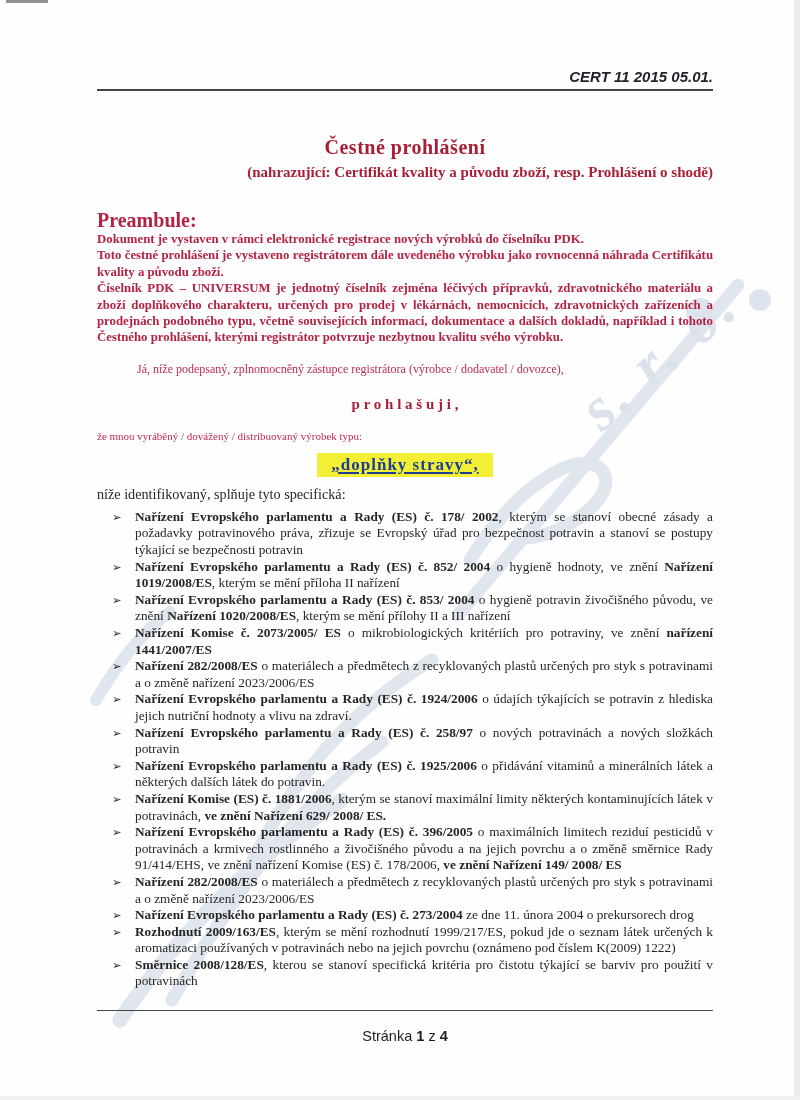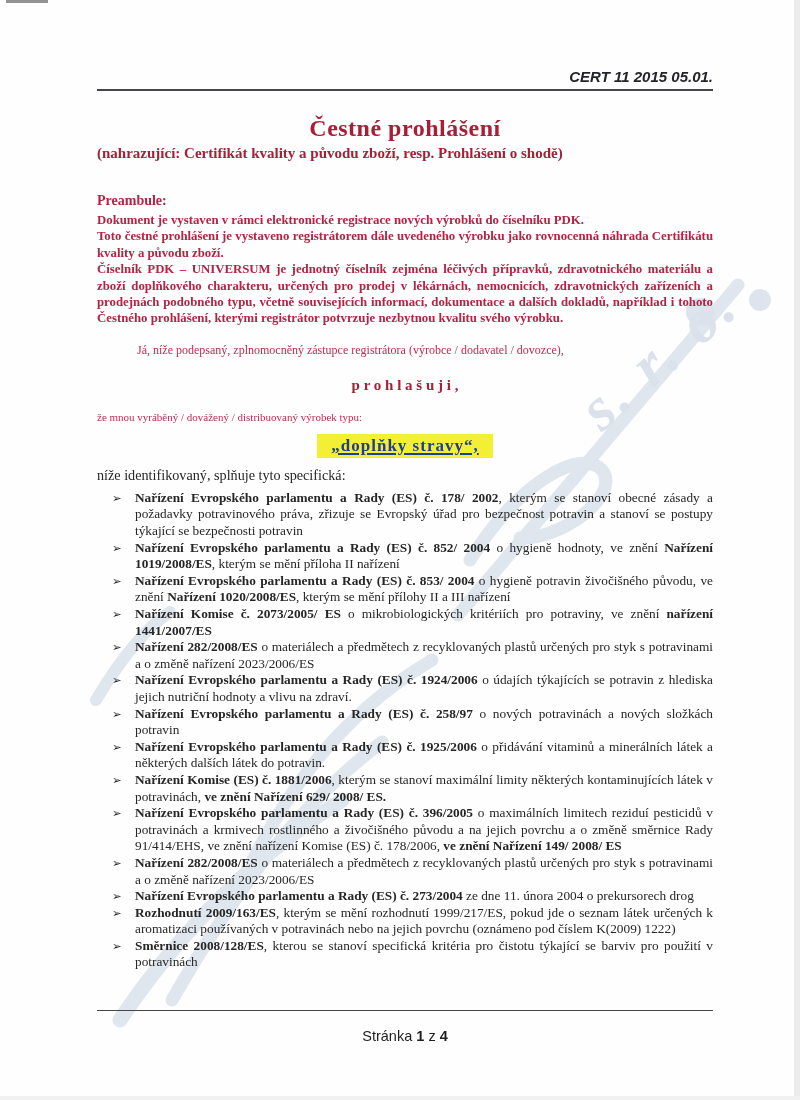--- a/index.html
+++ b/index.html
@@ -35,32 +35,32 @@
   }
   .doc-code{
     margin-top:68px;
     text-align:right;
     font-family:"Liberation Sans", sans-serif;
     font-style:italic;font-weight:bold;
     font-size:15px;line-height:18px;color:#23232b;
   }
   .topline{border:none;border-top:2px solid var(--rule);margin:3px 0 0 0;}
   .doc-title{
-    margin:22px 0 0 0;text-align:center;
-    font-size:24px;line-height:30px;font-weight:bold;
+    margin:41px 0 0 0;text-align:center;
+    font-size:20px;line-height:30px;font-weight:bold;
     color:var(--red-heading);letter-spacing:.5px;
   }
   .doc-subtitle{
-    margin:0;text-align:left;
+    margin:0;text-align:right;
     font-size:15px;line-height:21px;font-weight:bold;
     color:var(--red-heading);
   }
   .preamble-heading{
     margin:26px 0 0 0;
-    font-size:14px;line-height:22px;font-weight:bold;
+    font-size:20px;line-height:22px;font-weight:bold;
     color:var(--red-body);
   }
   .preamble-par{
     margin:0;font-size:12.8px;line-height:16.4px;font-weight:bold;
     color:var(--red-body);text-align:justify;
   }
   .intro-line{
     margin:13px 0 0 0;font-size:12px;line-height:20px;
     color:var(--red-light);text-indent:40px;
   }

